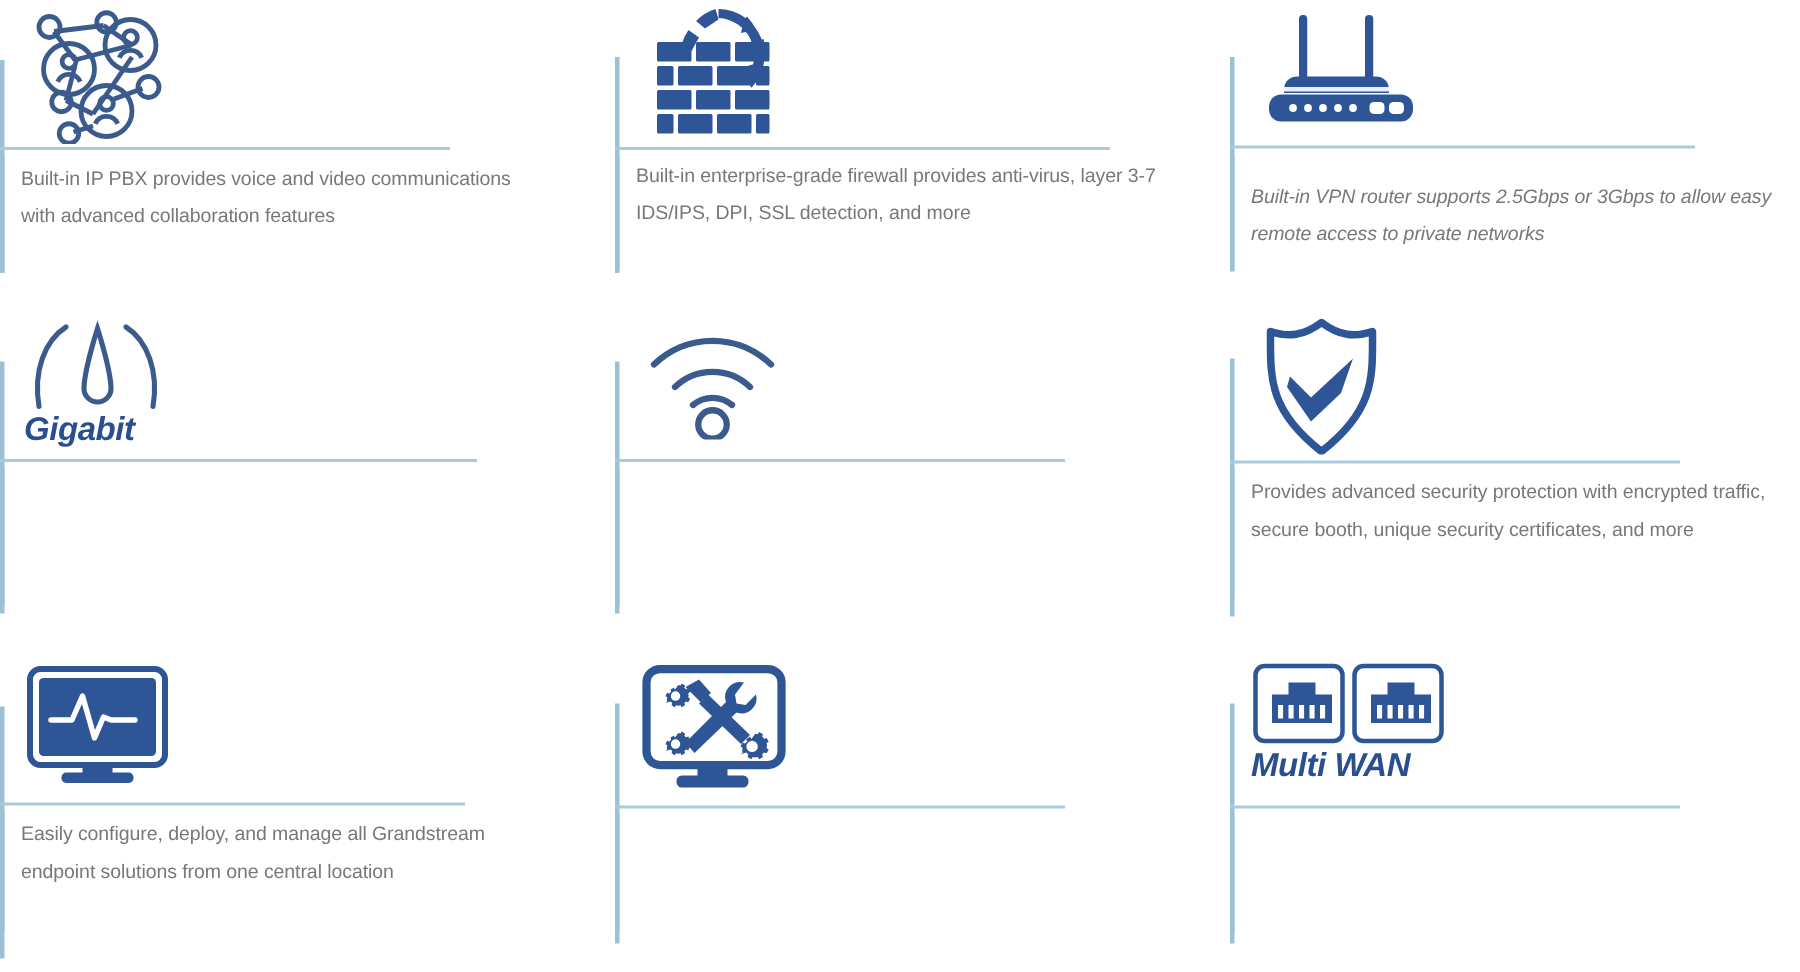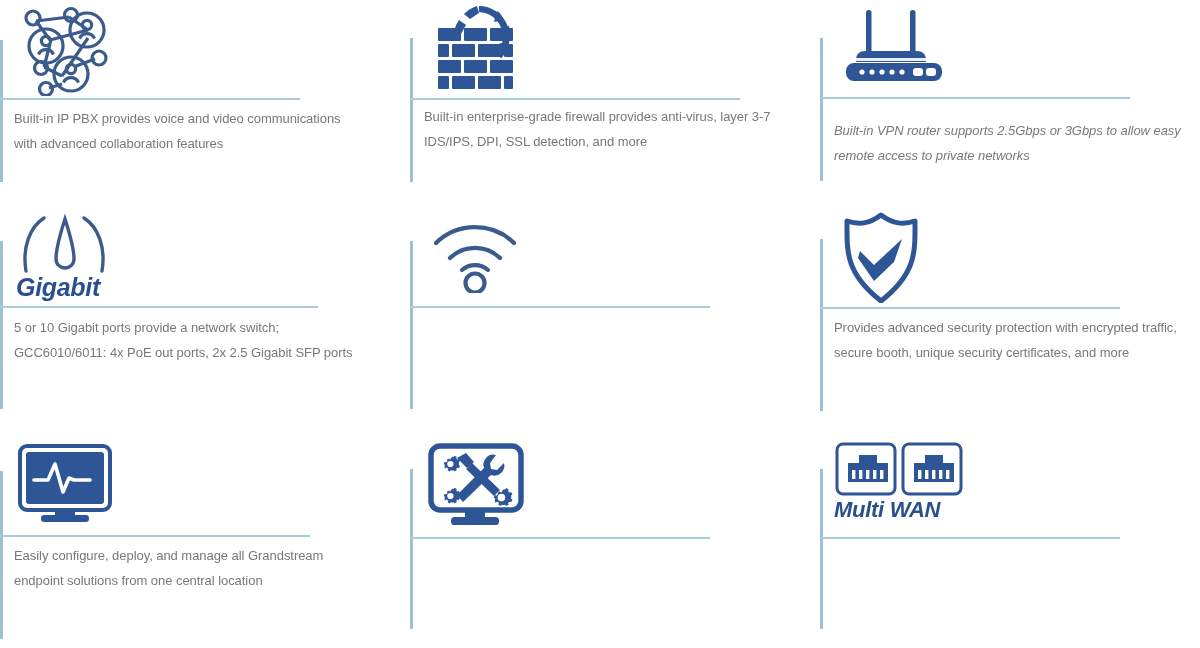--- a/index.html
+++ b/index.html
@@ -229,23 +229,22 @@
     <div class="hline"></div>
     <div class="icon-wrap">
       <svg class="icon-svg" width="100" height="62" viewBox="0 0 100 62">
         <g fill="none" stroke="#3a5b8c" stroke-width="3.4" stroke-linecap="round">
           <path d="M12 58C8 34 16 14 30 5"></path>
           <path d="M88 58c4-24-4-44-18-53"></path>
           <path d="M42 6c0 0-9 28-9 40a9 9 0 0 0 18 0c0-12-9-40-9-40z" transform="translate(9,0)"></path>
         </g>
         <text class="badge-text" x="8" y="84" font-size="0">.</text>
       </svg>
-      <div class="badge-text" style="font-size:25px;margin-top:-2px;margin-left:2px;">Gigabit</div>
-    </div>
-    <div class="desc">5 or 10 Gigabit ports provide a network switch; GCC6010/6011: 4x PoE out ports, 2x 2.5 Gigabit SFP ports</div>
+      <div class="badge-text" style="font-size:22px;margin-top:-2px;margin-left:2px;">Gigabit</div>
+    </div>
   </div>
 
   <div class="cell r2 c22">
     <div class="vbar"></div>
     <div class="vbar2"></div>
     <div class="hline"></div>
     <div class="icon-wrap">
       <svg class="icon-svg" width="106" height="80" viewBox="0 0 106 80">
         <g fill="none" stroke="#3a5b8c" stroke-width="4.2" stroke-linecap="round">
           <path d="M12 30a56 56 0 0 1 78 0"></path>

